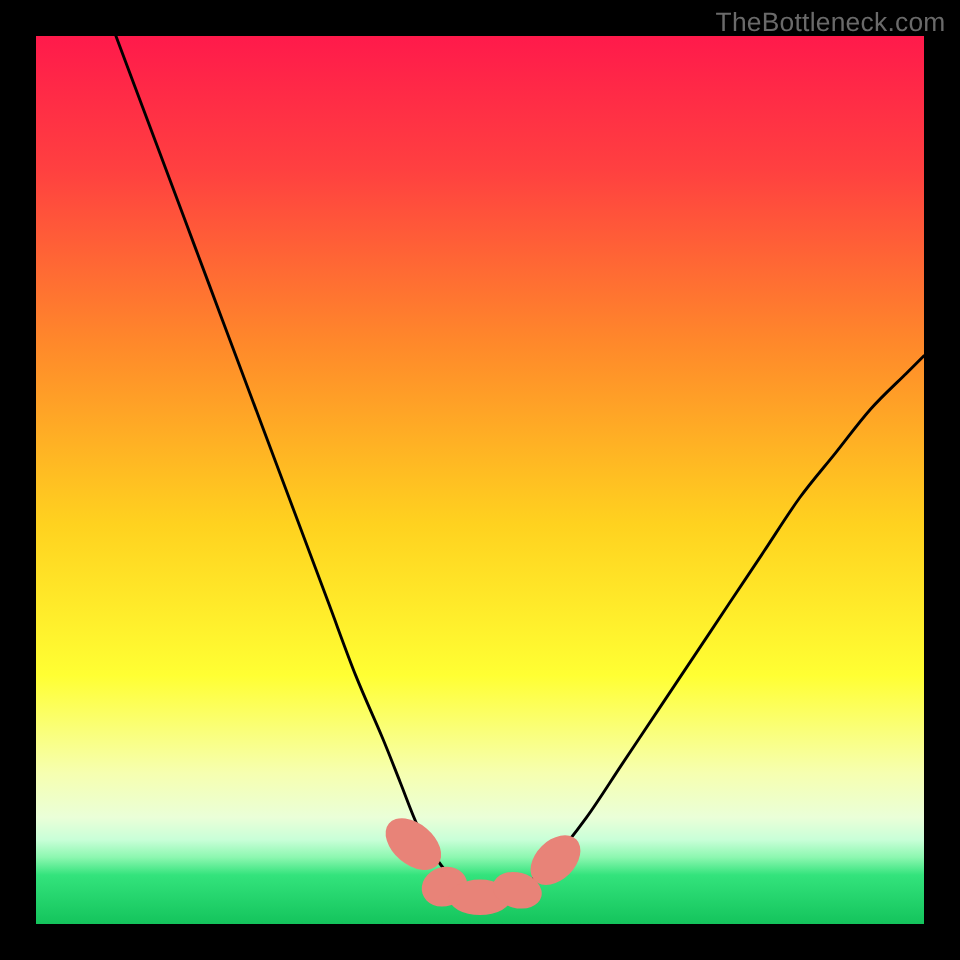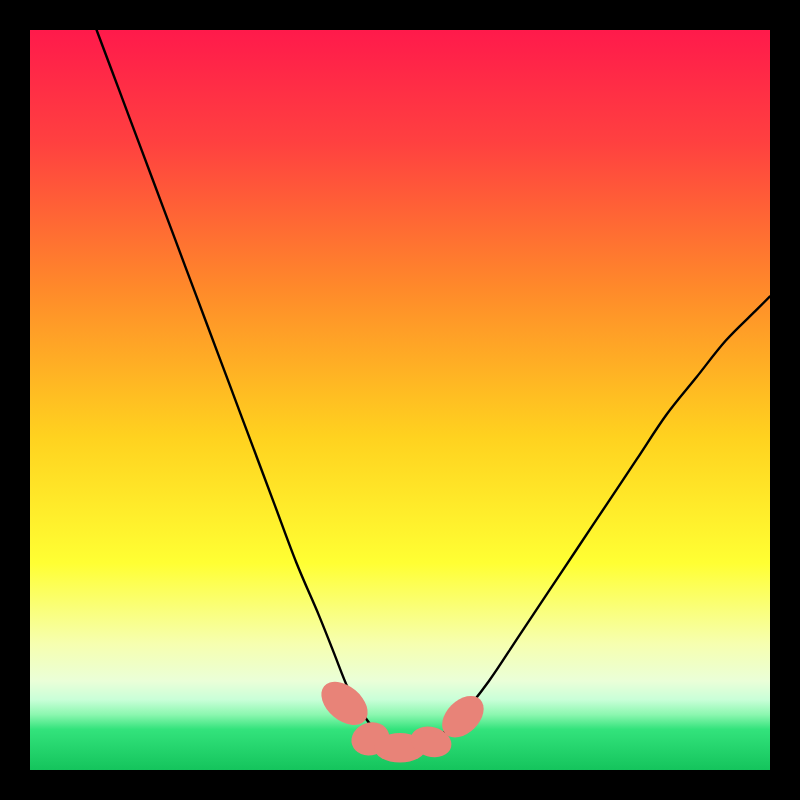--- a/index.html
+++ b/index.html
@@ -68,13 +68,14 @@
       <g id="markers-group">
           <ellipse cx="0" cy="0" rx="17.02" ry="26.64" fill="#e88378" stroke="#cf6c63" stroke-width="0" transform="translate(314.50,673.40) rotate(-50)"></ellipse>
           <ellipse cx="0" cy="0" rx="19.24" ry="16.28" fill="#e88378" stroke="#cf6c63" stroke-width="0" transform="translate(340.40,708.92) rotate(-18)"></ellipse>
           <ellipse cx="0" cy="0" rx="25.90" ry="14.80" fill="#e88378" stroke="#cf6c63" stroke-width="0" transform="translate(370.00,717.80) rotate(0)"></ellipse>
           <ellipse cx="0" cy="0" rx="20.72" ry="14.80" fill="#e88378" stroke="#cf6c63" stroke-width="0" transform="translate(401.08,711.88) rotate(15)"></ellipse>
           <ellipse cx="0" cy="0" rx="16.28" ry="24.42" fill="#e88378" stroke="#cf6c63" stroke-width="0" transform="translate(432.90,686.72) rotate(45)"></ellipse>
         </g>
     </svg>
   </div>
 
+  <div class="watermark">TheBottleneck.com</div>
 </div>
 
 </body></html>

